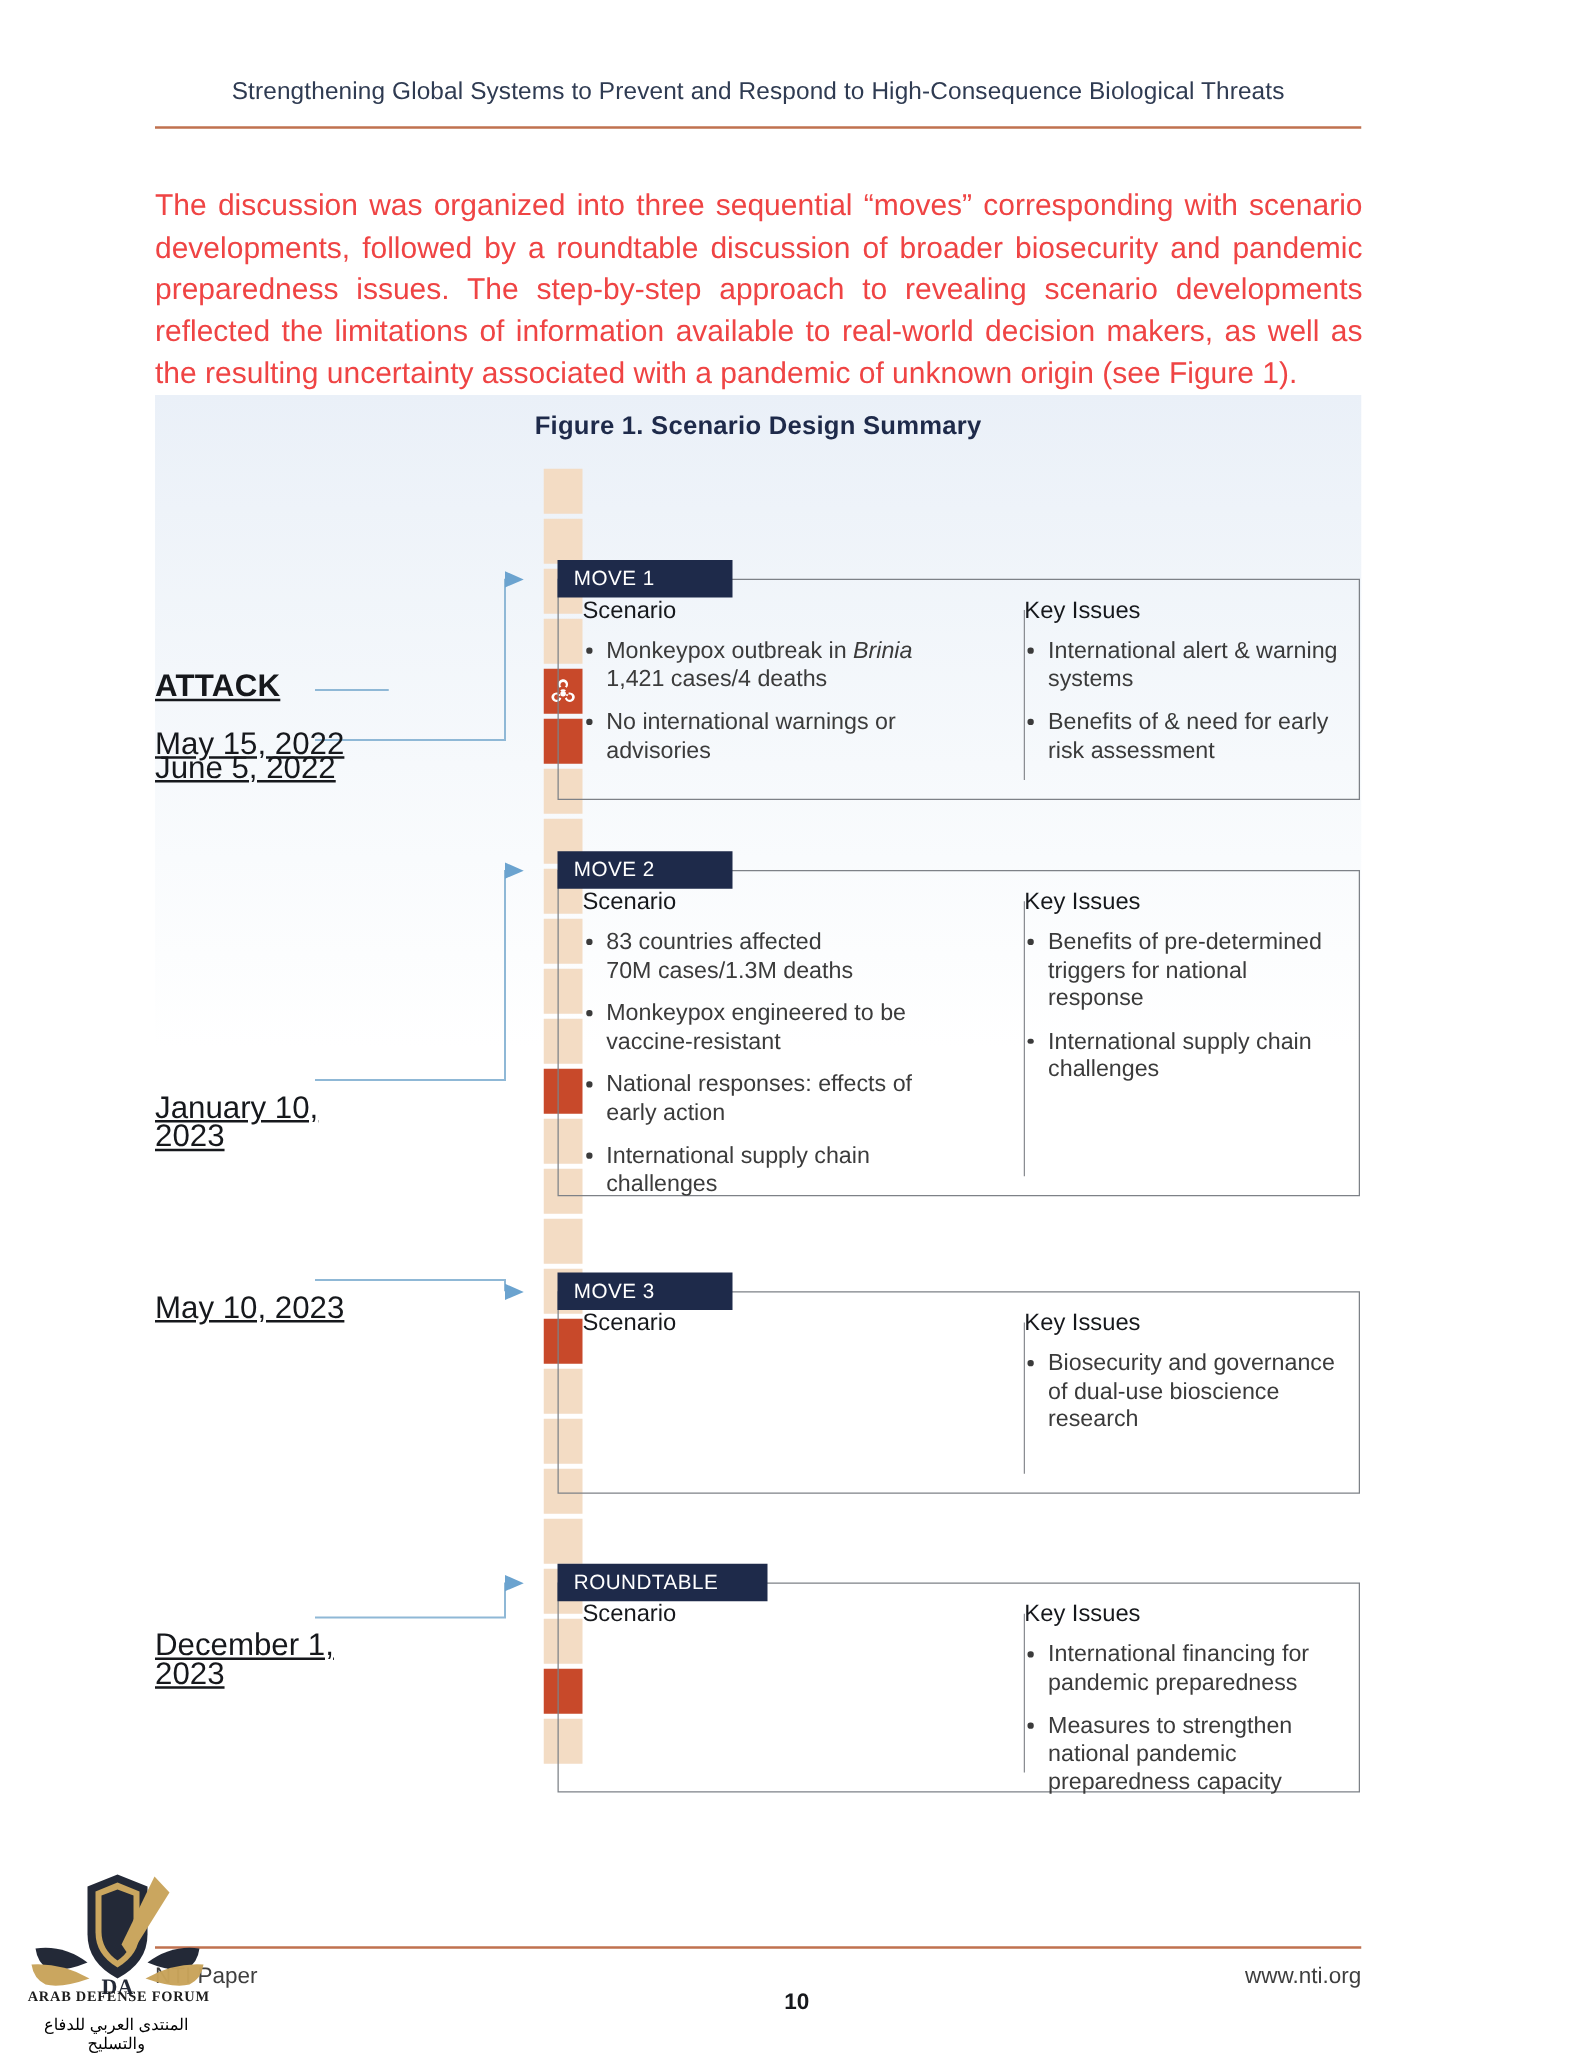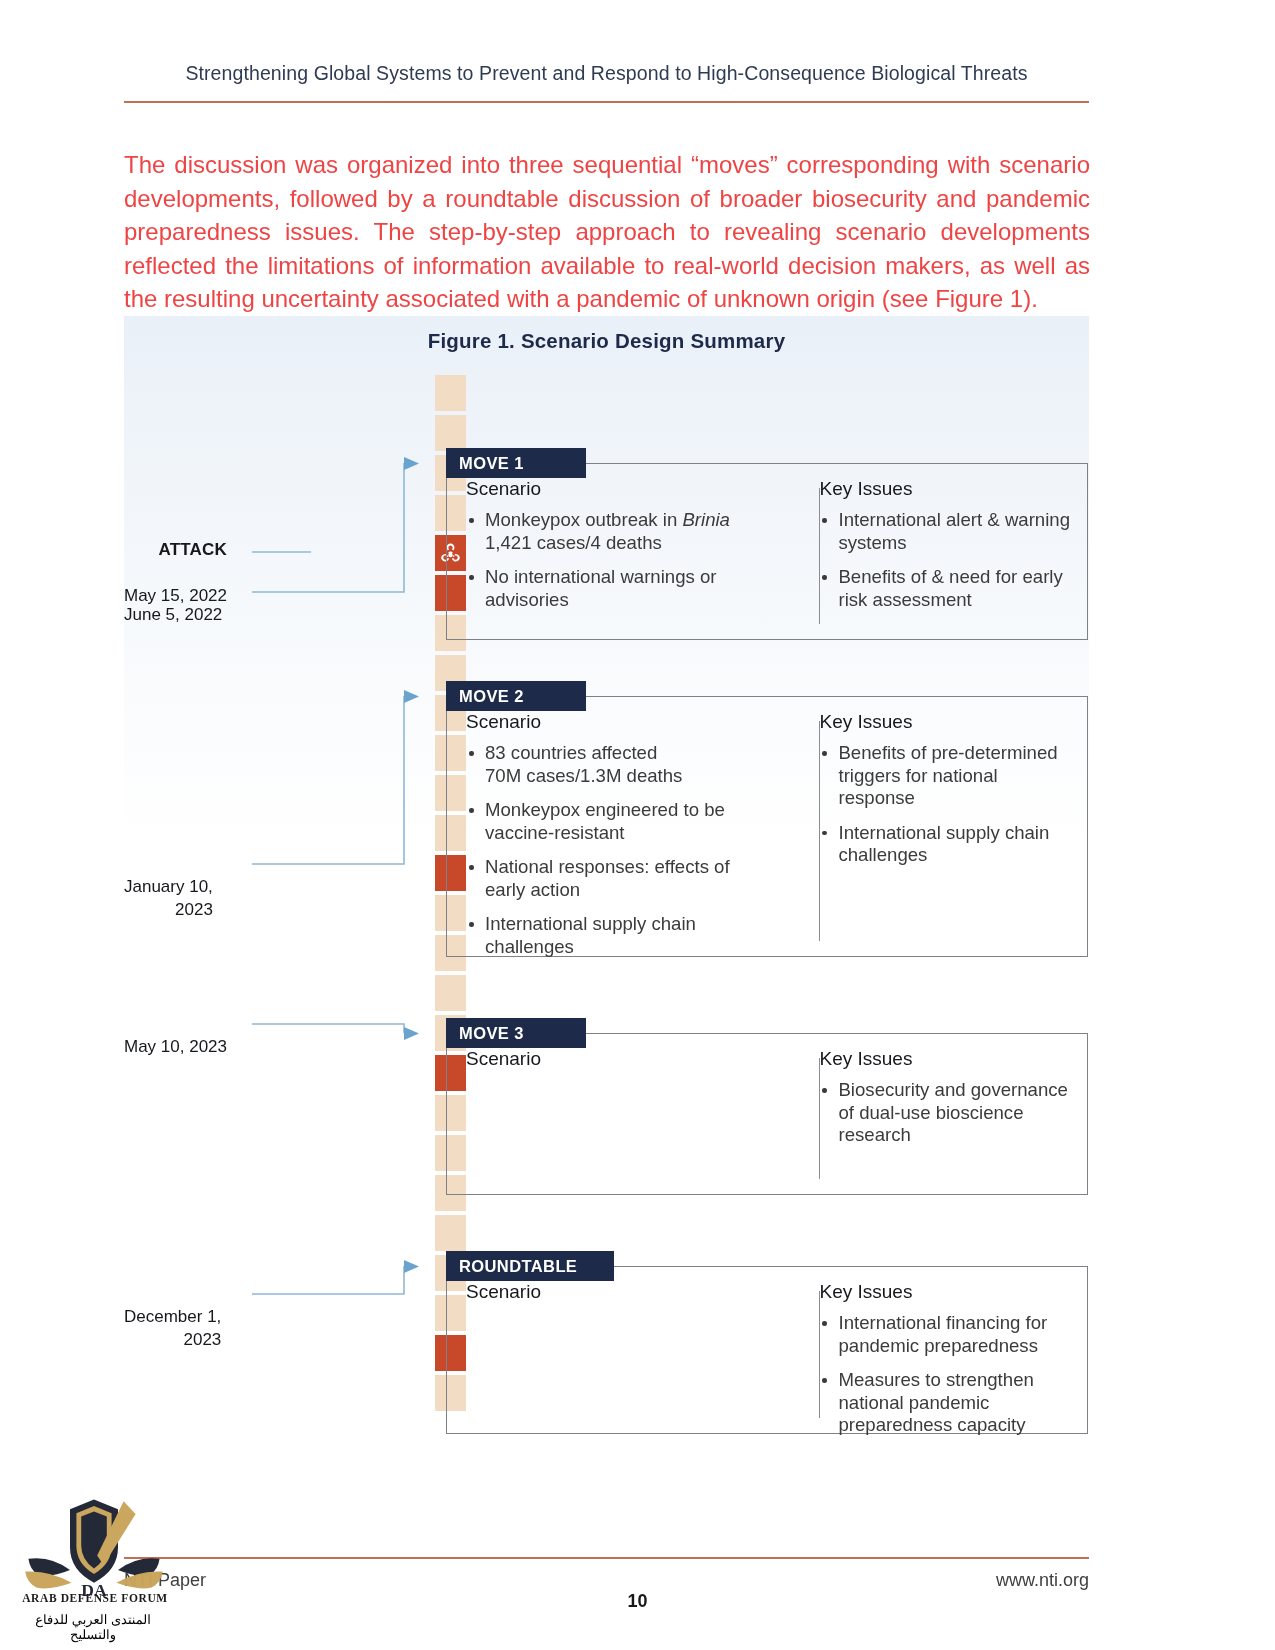--- a/index.html
+++ b/index.html
@@ -49,31 +49,31 @@
   .tl-block.icon{
     display:flex;align-items:center;justify-content:center;
   }
   .biohazard{display:block;width:23px;height:23px;}
 
   
   .conn{position:absolute;left:0;top:0;width:965px;height:1135px;overflow:visible;pointer-events:none;}
 
   
   .dlabel{
-    position:absolute;font-size:17px;color:#16181c;line-height:23px;
-    white-space:pre-line;text-align:right;
+    position:absolute;font-size:25px;color:#16181c;line-height:23px;
+    white-space:pre-line;text-align:left;text-decoration:underline;
   }
   .dlabel .attack{font-weight:bold;letter-spacing:.2px;}
 
   
   .movebox{position:absolute;}
   .move-head{
     position:absolute;left:0;top:0;width:140px;height:30px;
     background:#1e2a4a;color:#ffffff;
-    font-size:16.5px;font-weight:bold;letter-spacing:.4px;
+    font-size:16.5px;font-weight:normal;letter-spacing:.4px;
     display:flex;align-items:center;padding-left:13px;box-sizing:border-box;
     z-index:3;
   }
   .move-body{
     position:absolute;left:0;top:15px;
     border:1px solid #7d8187;border-top:1px solid #7d8187;
     background:transparent;box-sizing:border-box;
   }
   .cols{
     position:absolute;left:0;top:30px;right:0;bottom:0;

